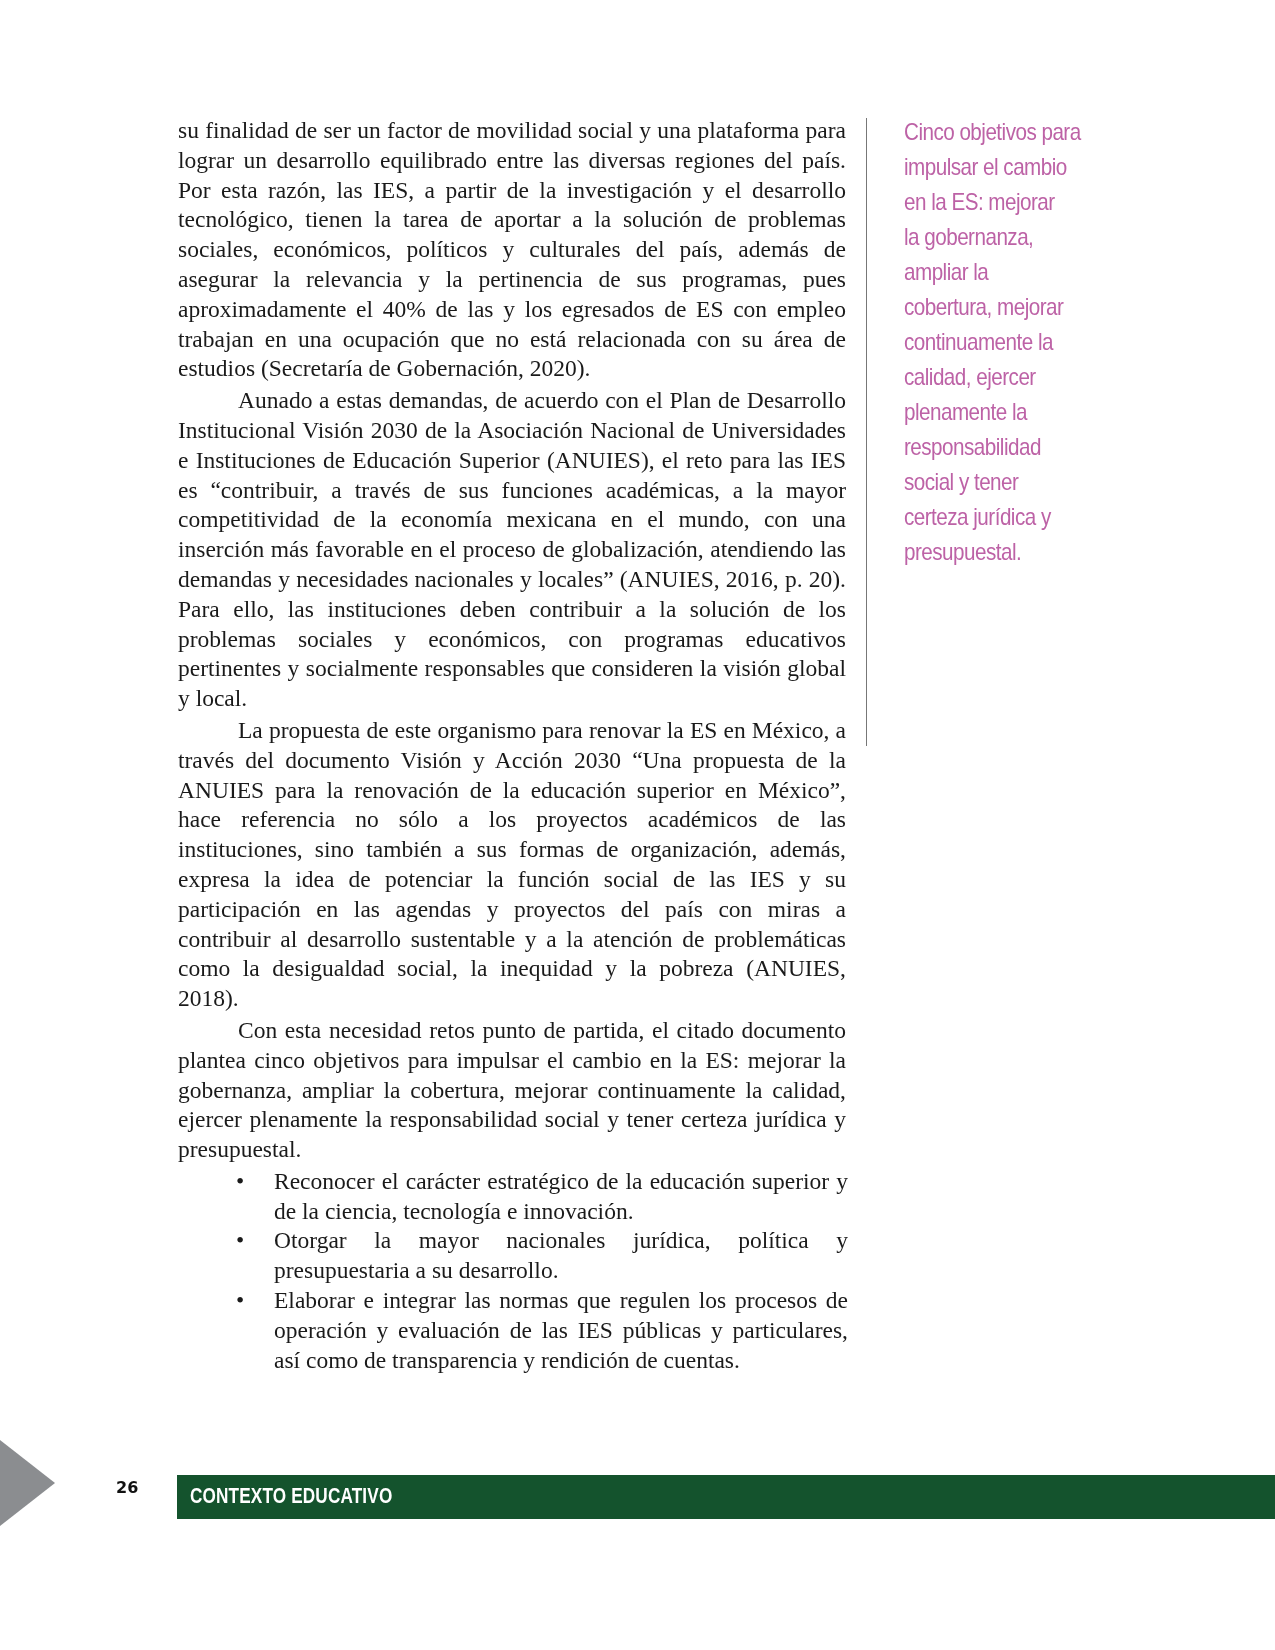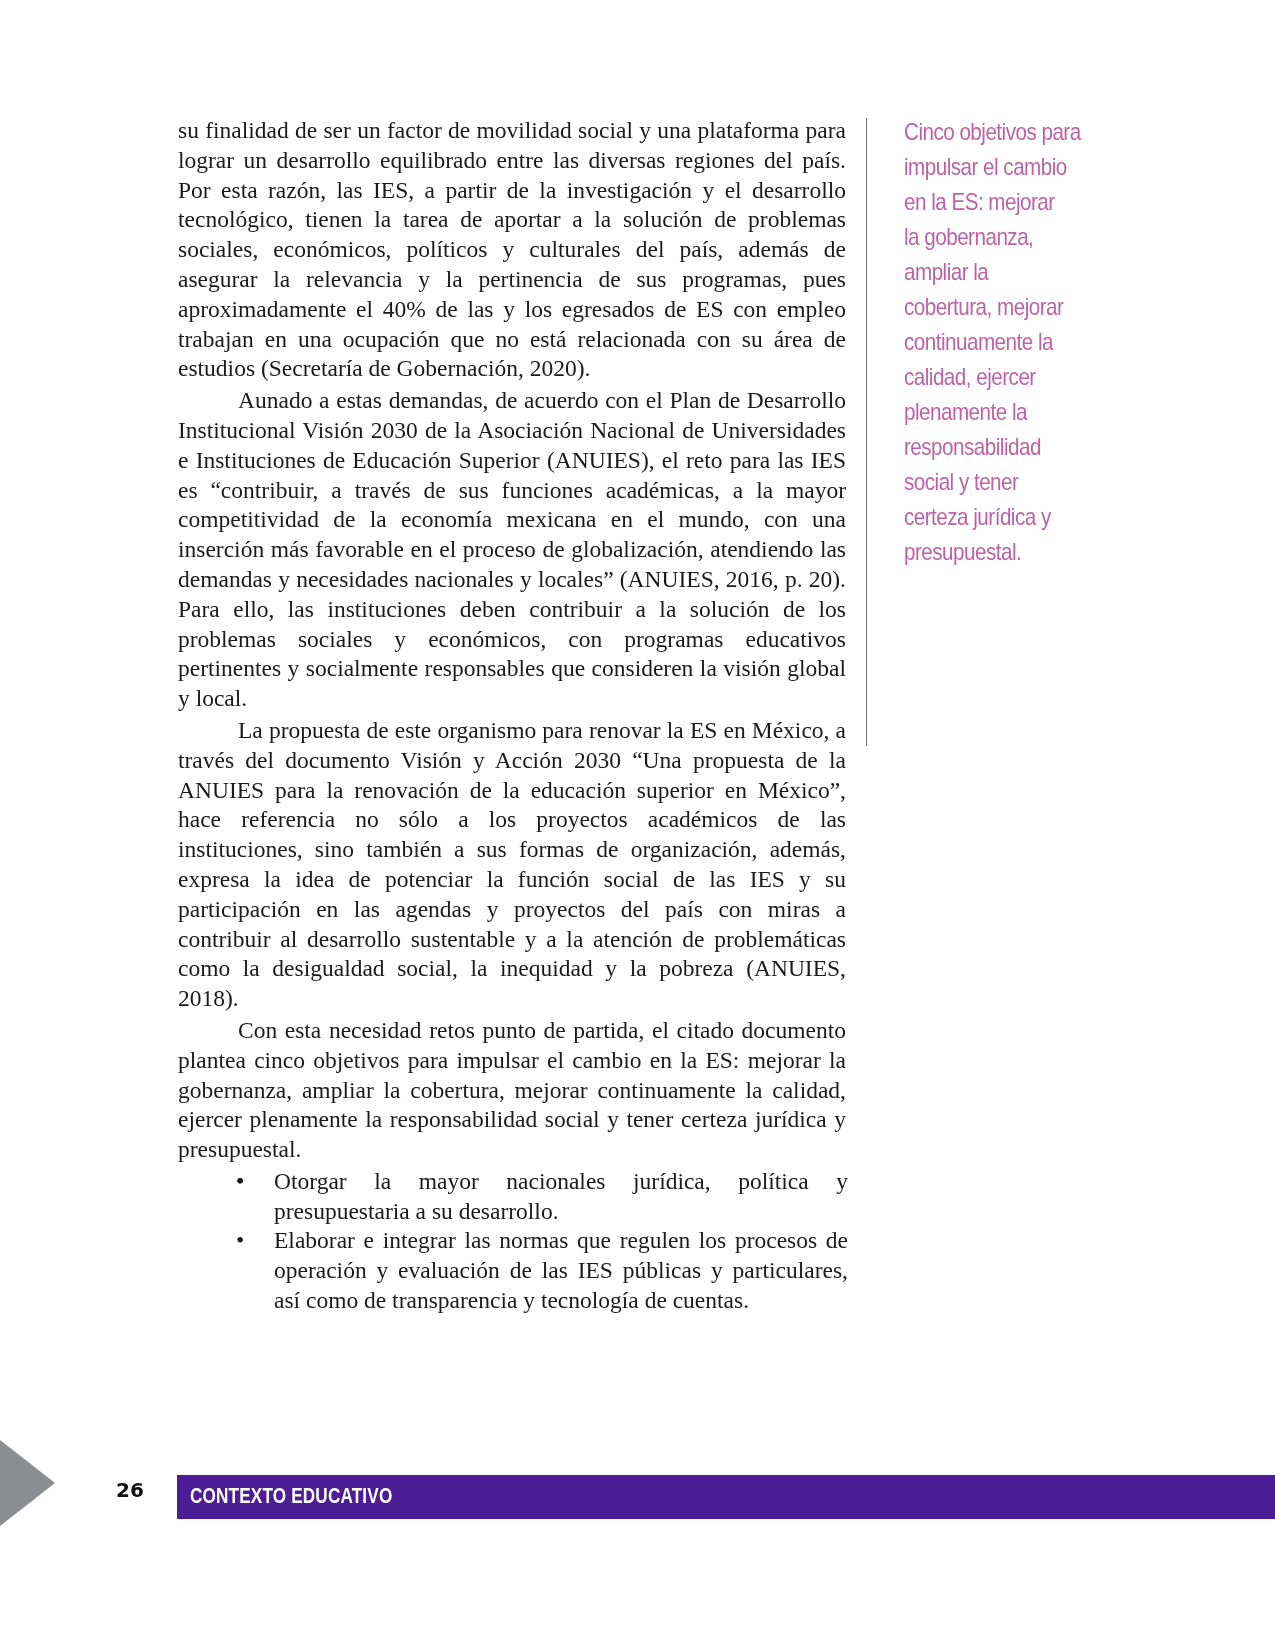--- a/index.html
+++ b/index.html
@@ -25,51 +25,52 @@
     letter-spacing:-0.6px; transform:scaleX(0.86); transform-origin:left top;
   }
   .sidenote span { display:block; white-space:nowrap; }
   .footer-triangle {
     position:absolute; left:0; top:1440px; width:0; height:0;
     border-top:43px solid transparent; border-bottom:43px solid transparent;
     border-left:55px solid #8b8d90;
   }
   .page-number {
     position:absolute; left:116px; top:1478px;
-    font-family:"DejaVu Sans", sans-serif; font-weight:bold; font-size:20px; color:#111;
+    font-family:"DejaVu Sans", sans-serif; font-weight:bold; font-size:16px; color:#111;
   }
   .footer-band {
-    position:absolute; left:177px; top:1475px; width:1098px; height:44px; background:#4c1d95;
+    position:absolute; left:177px; top:1475px; width:1098px; height:44px; background:#14532d;
   }
   .footer-label {
     position:absolute; left:13px; top:8px;
     font-family:"Liberation Sans", "DejaVu Sans", sans-serif; font-weight:bold;
     font-size:22px; color:#ffffff; letter-spacing:0.2px;
     transform:scaleX(0.78); transform-origin:left top;
   }
 </style>
 </head>
 <body>
 
 <div class="main">
   <p>su finalidad de ser un factor de movilidad social y una plataforma para lograr un desarrollo equilibrado entre las diversas regiones del país. Por esta razón, las IES, a partir de la investigación y el desarrollo tecnológico, tienen la tarea de aportar a la solución de problemas sociales, económicos, políticos y culturales del país, además de asegurar la relevancia y la pertinencia de sus programas, pues aproximadamente el 40% de las y los egresados de ES con empleo trabajan en una ocupación que no está relacionada con su área de estudios (Secretaría de Gobernación, 2020).</p>
   <p class="indent">Aunado a estas demandas, de acuerdo con el Plan de Desarrollo Institucional Visión 2030 de la Asociación Nacional de Universidades e Instituciones de Educación Superior (ANUIES), el reto para las IES es “contribuir, a través de sus funciones académicas, a la mayor competitividad de la economía mexicana en el mundo, con una inserción más favorable en el proceso de globalización, atendiendo las demandas y necesidades nacionales y locales” (ANUIES, 2016, p. 20). Para ello, las instituciones deben contribuir a la solución de los problemas sociales y económicos, con programas educativos pertinentes y socialmente responsables que consideren la visión global y local.</p>
   <p class="indent">La propuesta de este organismo para renovar la ES en México, a través del documento Visión y Acción 2030 “Una propuesta de la ANUIES para la renovación de la educación superior en México”, hace referencia no sólo a los proyectos académicos de las instituciones, sino también a sus formas de organización, además, expresa la idea de potenciar la función social de las IES y su participación en las agendas y proyectos del país con miras a contribuir al desarrollo sustentable y a la atención de problemáticas como la desigualdad social, la inequidad y la pobreza (ANUIES, 2018).</p>
   <p class="indent">Con esta necesidad retos punto de partida, el citado documento plantea cinco objetivos para impulsar el cambio en la ES: mejorar la gobernanza, ampliar la cobertura, mejorar continuamente la calidad, ejercer plenamente la responsabilidad social y tener certeza jurídica y presupuestal.</p>
   <ul>
     <li>
       <span class="bullet">•</span>
+      <span>Reconocer el carácter estratégico de la educación superior y de la ciencia, tecnología e innovación.</span>
     </li>
     <li>
       <span class="bullet">•</span>
       <span>Otorgar la mayor nacionales jurídica, política y presupuestaria a su desarrollo.</span>
     </li>
     <li>
       <span class="bullet">•</span>
-      <span>Elaborar e integrar las normas que regulen los procesos de operación y evaluación de las IES públicas y particulares, así como de transparencia y tecnología de cuentas.</span>
+      <span>Elaborar e integrar las normas que regulen los procesos de operación y evaluación de las IES públicas y particulares, así como de transparencia y rendición de cuentas.</span>
     </li>
   </ul>
 </div>
 
 <div class="rule"></div>
 
 <div class="sidenote">
   <span>Cinco objetivos para</span>
   <span>impulsar el cambio</span>
   <span>en la ES: mejorar</span>

